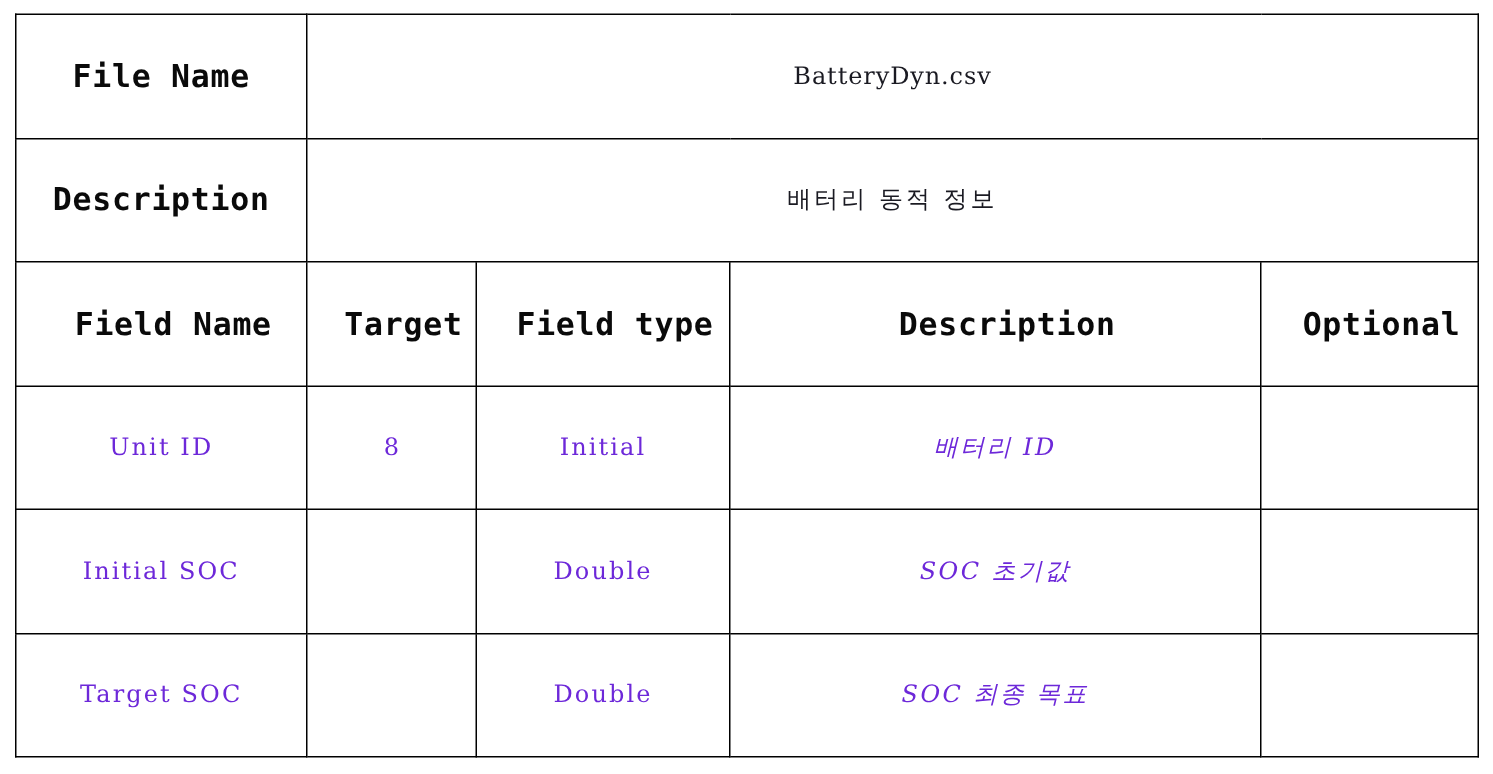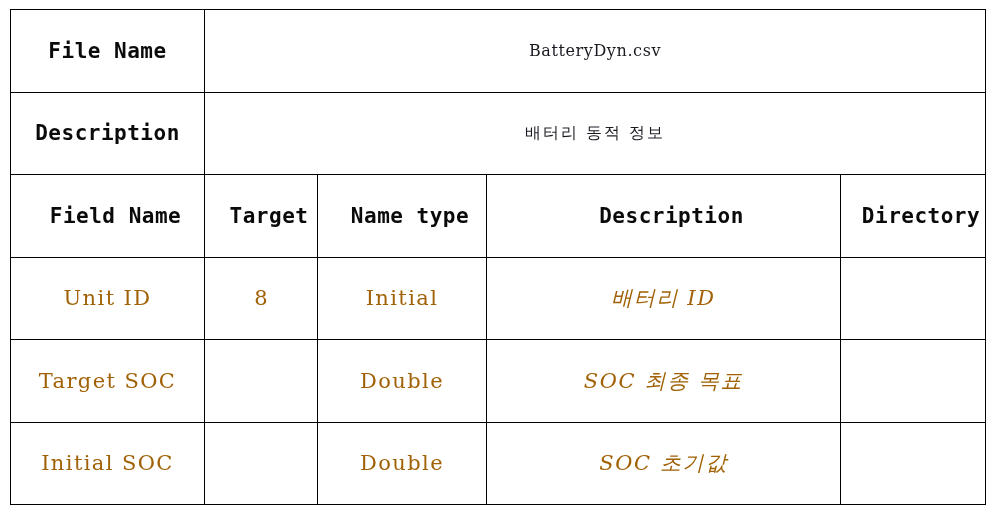--- a/index.html
+++ b/index.html
@@ -88,23 +88,23 @@
     font-size: 21px;
     letter-spacing: 0.5px;
     color: #0a0a0a;
     padding-left: 20px;
   }
 
   
   tr.r-data td {
     font-family: "DejaVu Serif", "Liberation Serif", serif;
     font-weight: normal;
-    font-size: 21px;
+    font-size: 16px;
     letter-spacing: 1.4px;
-    color: #a16207;
+    color: #6d28d9;
     margin-left: 16px;
   }
   tr.r-data td.cell-desc {
     letter-spacing: 1.6px;
     font-style: italic;
   }
   tr.r-data td.cell-length,
   tr.r-data td.cell-optional {
     letter-spacing: 0;
   }
@@ -131,45 +131,45 @@
 
 
       <tr class="r-meta">
         <td class="meta-label">Description</td>
         <td class="meta-value korean" colspan="4">배터리 동적 정보</td>
       </tr>
 
       <tr class="r-head">
         <td>Field Name</td>
         <td>Target</td>
-        <td>Name type</td>
+        <td>Field type</td>
         <td>Description</td>
-        <td>Directory</td>
+        <td>Optional</td>
       </tr>
 
       <tr class="r-data">
         <td class="cell-field">Unit ID</td>
         <td class="cell-length">8</td>
         <td class="cell-datatype">Initial</td>
         <td class="cell-desc">배터리 ID</td>
         <td class="cell-optional"></td>
       </tr>
 
       <tr class="r-data">
+        <td class="cell-field">Initial SOC</td>
+        <td class="cell-length"></td>
+        <td class="cell-datatype">Double</td>
+        <td class="cell-desc">SOC 초기값</td>
+        <td class="cell-optional"></td>
+      </tr>
+
+      <tr class="r-data">
         <td class="cell-field">Target SOC</td>
         <td class="cell-length"></td>
         <td class="cell-datatype">Double</td>
         <td class="cell-desc">SOC 최종 목표</td>
-        <td class="cell-optional"></td>
-      </tr>
-
-      <tr class="r-data">
-        <td class="cell-field">Initial SOC</td>
-        <td class="cell-length"></td>
-        <td class="cell-datatype">Double</td>
-        <td class="cell-desc">SOC 초기값</td>
         <td class="cell-optional"></td>
       </tr>
 
     </tbody>
   </table>
 
 </div>
 
 </body></html>

